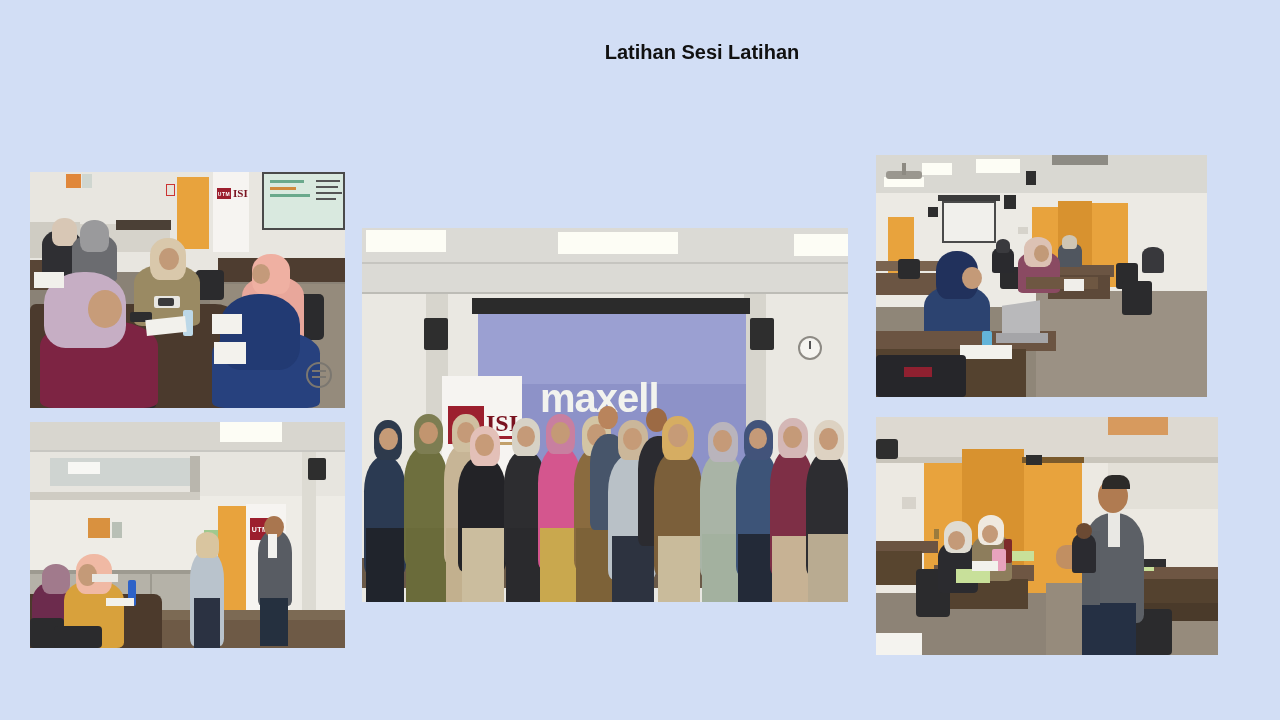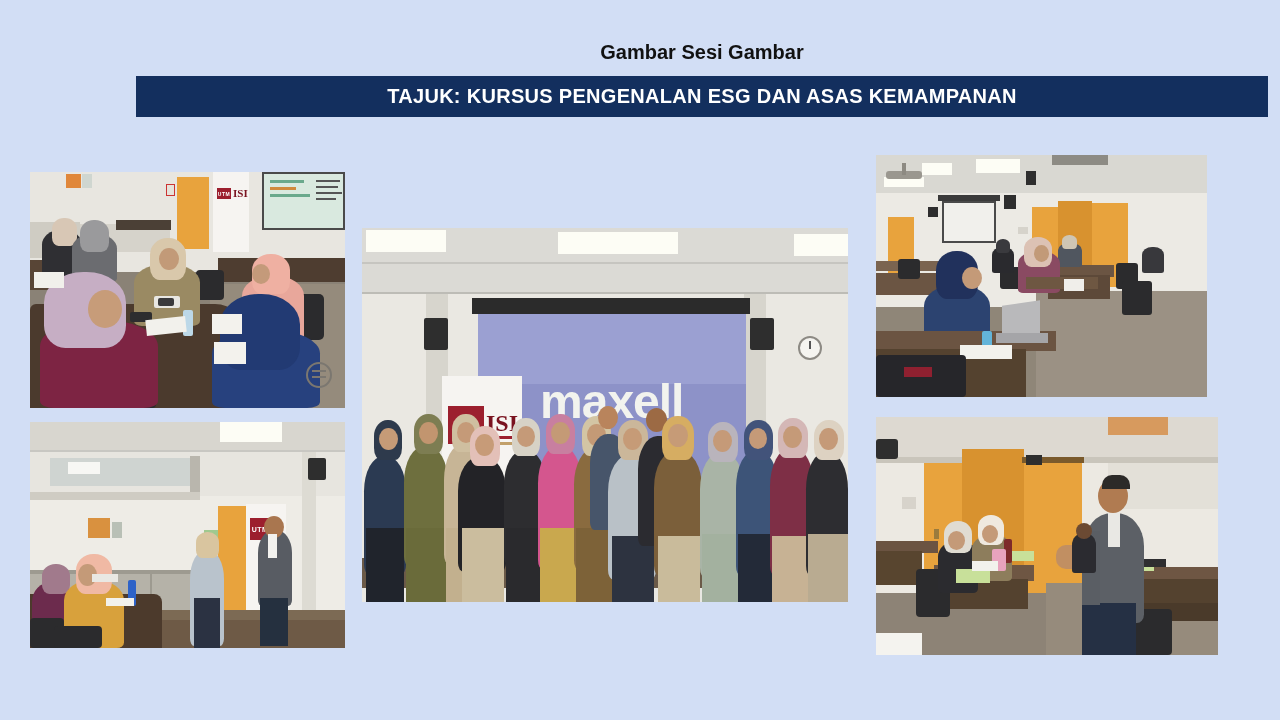--- a/index.html
+++ b/index.html
@@ -140,25 +140,22 @@
     font-family: "Liberation Sans", sans-serif;
   }
   .slide-lines { position: absolute; background: #b9d8c9; }
 </style>
 </head>
 <body>
 
 <div id="header-region">
 
 
-  <div id="section-caption">Gambar Sesi Gambar</div>
-
-  <div id="title-bar">
-    <span id="title-bar-label">TAJUK: KURSUS PENGENALAN ESG DAN ASAS KEMAMPANAN</span>
-  </div>
+  <div id="section-caption">Latihan Sesi Latihan</div>
+
 
 </div>
 
 <div class="photo" id="photo-discussion">
   <div class="photo-scene">
 
     <div class="ph-layer wall" style="left:0;top:0;width:315px;height:120px;"></div>
     <div class="ph-layer wall-dark" style="left:0;top:52px;width:140px;height:28px;"></div>
 
     <div class="ph-layer" style="left:232px;top:0;width:83px;height:58px;background:#d9e9df;border:2px solid #4a4a4a;box-sizing:border-box;"></div>
@@ -303,21 +300,21 @@
 
     <div class="ph-layer" style="left:0;top:66px;width:486px;height:300px;background:#eae8e2;"></div>
 
     <div class="ph-layer" style="left:64px;top:66px;width:22px;height:150px;background:#d7d5cd;"></div>
     <div class="ph-layer" style="left:382px;top:66px;width:22px;height:150px;background:#d7d5cd;"></div>
 
     <div class="ph-layer" style="left:110px;top:70px;width:278px;height:16px;background:#2b2b2b;"></div>
     <div class="ph-layer proj-screen" style="left:116px;top:86px;width:268px;height:186px;background:#8d92c8;"></div>
     <div class="ph-layer" style="left:116px;top:86px;width:268px;height:70px;background:#9ba0d2;"></div>
 
-    <div class="maxell-word" style="left:178px;top:150px;font-size:48px;line-height:1;">maxell</div>
+    <div class="maxell-word" style="left:178px;top:150px;font-size:40px;line-height:1;">maxell</div>
 
     <div class="ph-layer speaker-blk" style="left:62px;top:90px;width:24px;height:32px;border-radius:2px;"></div>
     <div class="ph-layer speaker-blk" style="left:388px;top:90px;width:24px;height:32px;border-radius:2px;"></div>
 
     <div class="ph-layer" style="left:436px;top:108px;width:24px;height:24px;border:2px solid #8d8a84;border-radius:50%;background:#f5f4f0;box-sizing:border-box;"></div>
     <div class="ph-layer" style="left:447px;top:113px;width:2px;height:8px;background:#555;"></div>
 
     <div class="ph-layer banner-white" style="left:80px;top:148px;width:80px;height:216px;"></div>
     <div class="logo-badge" style="left:86px;top:178px;width:36px;height:38px;font-size:11px;">UTM</div>
     <div class="logo-text-dark" style="left:124px;top:182px;font-size:24px;">ISI</div>

